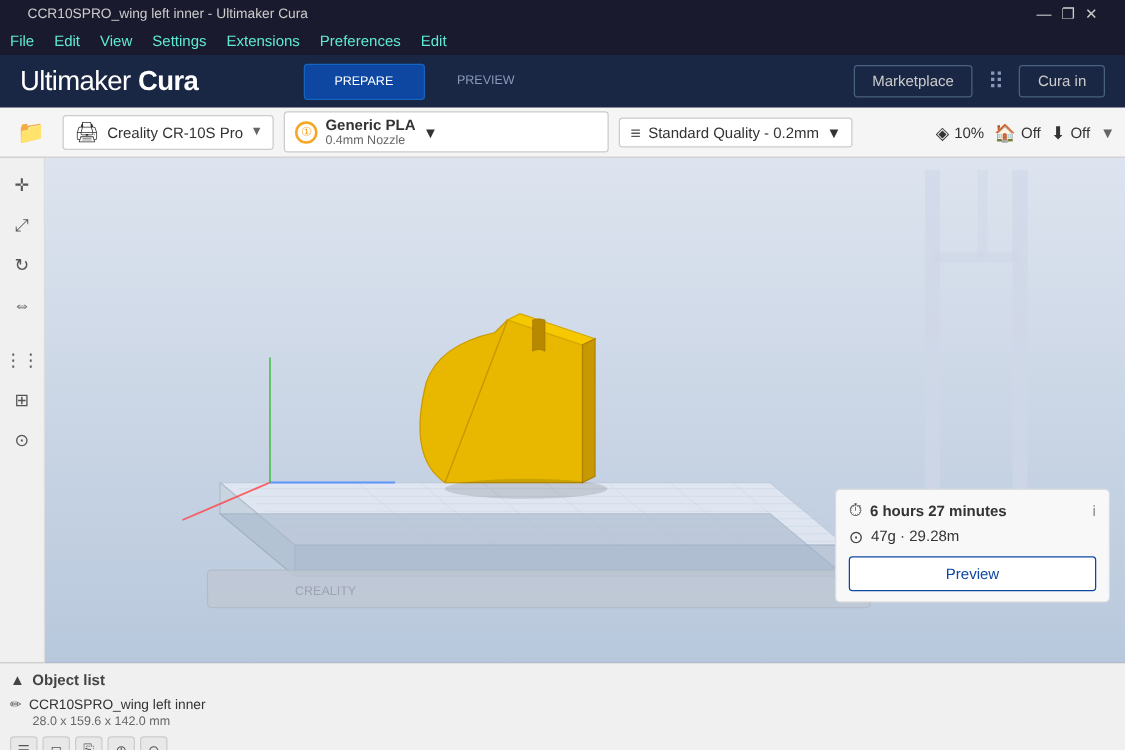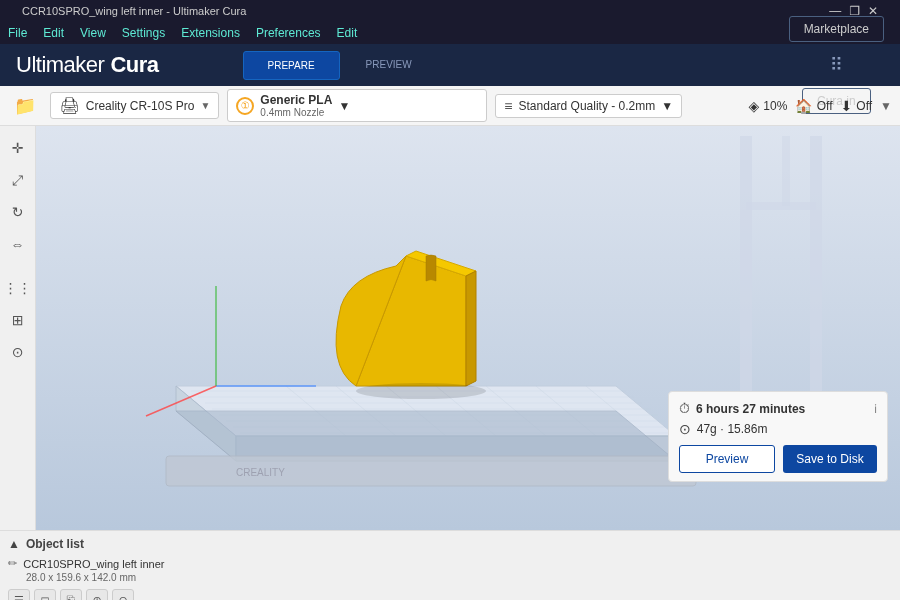--- a/index.html
+++ b/index.html
@@ -62,21 +62,20 @@
     .nav-tab.active {
       background: #0d47a1;
       color: white;
       border: 1px solid #1565c0;
     }
     .nav-right {
       margin-left: auto;
       display: flex;
       align-items: center;
       gap: 12px;
-      flex-direction: column;
     }
     .marketplace-btn {
       background: transparent;
       border: 1px solid #4a6080;
       color: #ccc;
       padding: 5px 14px;
       border-radius: 3px;
       font-size: 12px;
       cursor: pointer;
     }
@@ -491,25 +490,24 @@
     </svg>
 
     <div class="print-info-panel">
       <div class="print-info-row">
         <span class="print-info-icon">⏱</span>
         <strong>6 hours 27 minutes</strong>
         <span class="print-info-help">ℹ</span>
       </div>
       <div class="print-info-row">
         <span class="print-info-icon">⊙</span>
-        <span>47g · 15.86m</span>
+        <span>47g · 29.28m</span>
       </div>
       <div class="print-info-buttons">
         <button class="preview-btn">Preview</button>
-        <button class="save-btn">Save to Disk</button>
       </div>
     </div>
   </div>
 </div>
 
 <div style="height:80px; background:#f0f0f0; border-top:1px solid #ddd; display:flex; align-items:flex-start; padding:6px 8px; flex-direction:column;">
   <div class="object-list-header">
     <span style="cursor:pointer;">▲</span>
     <span>Object list</span>
   </div>

